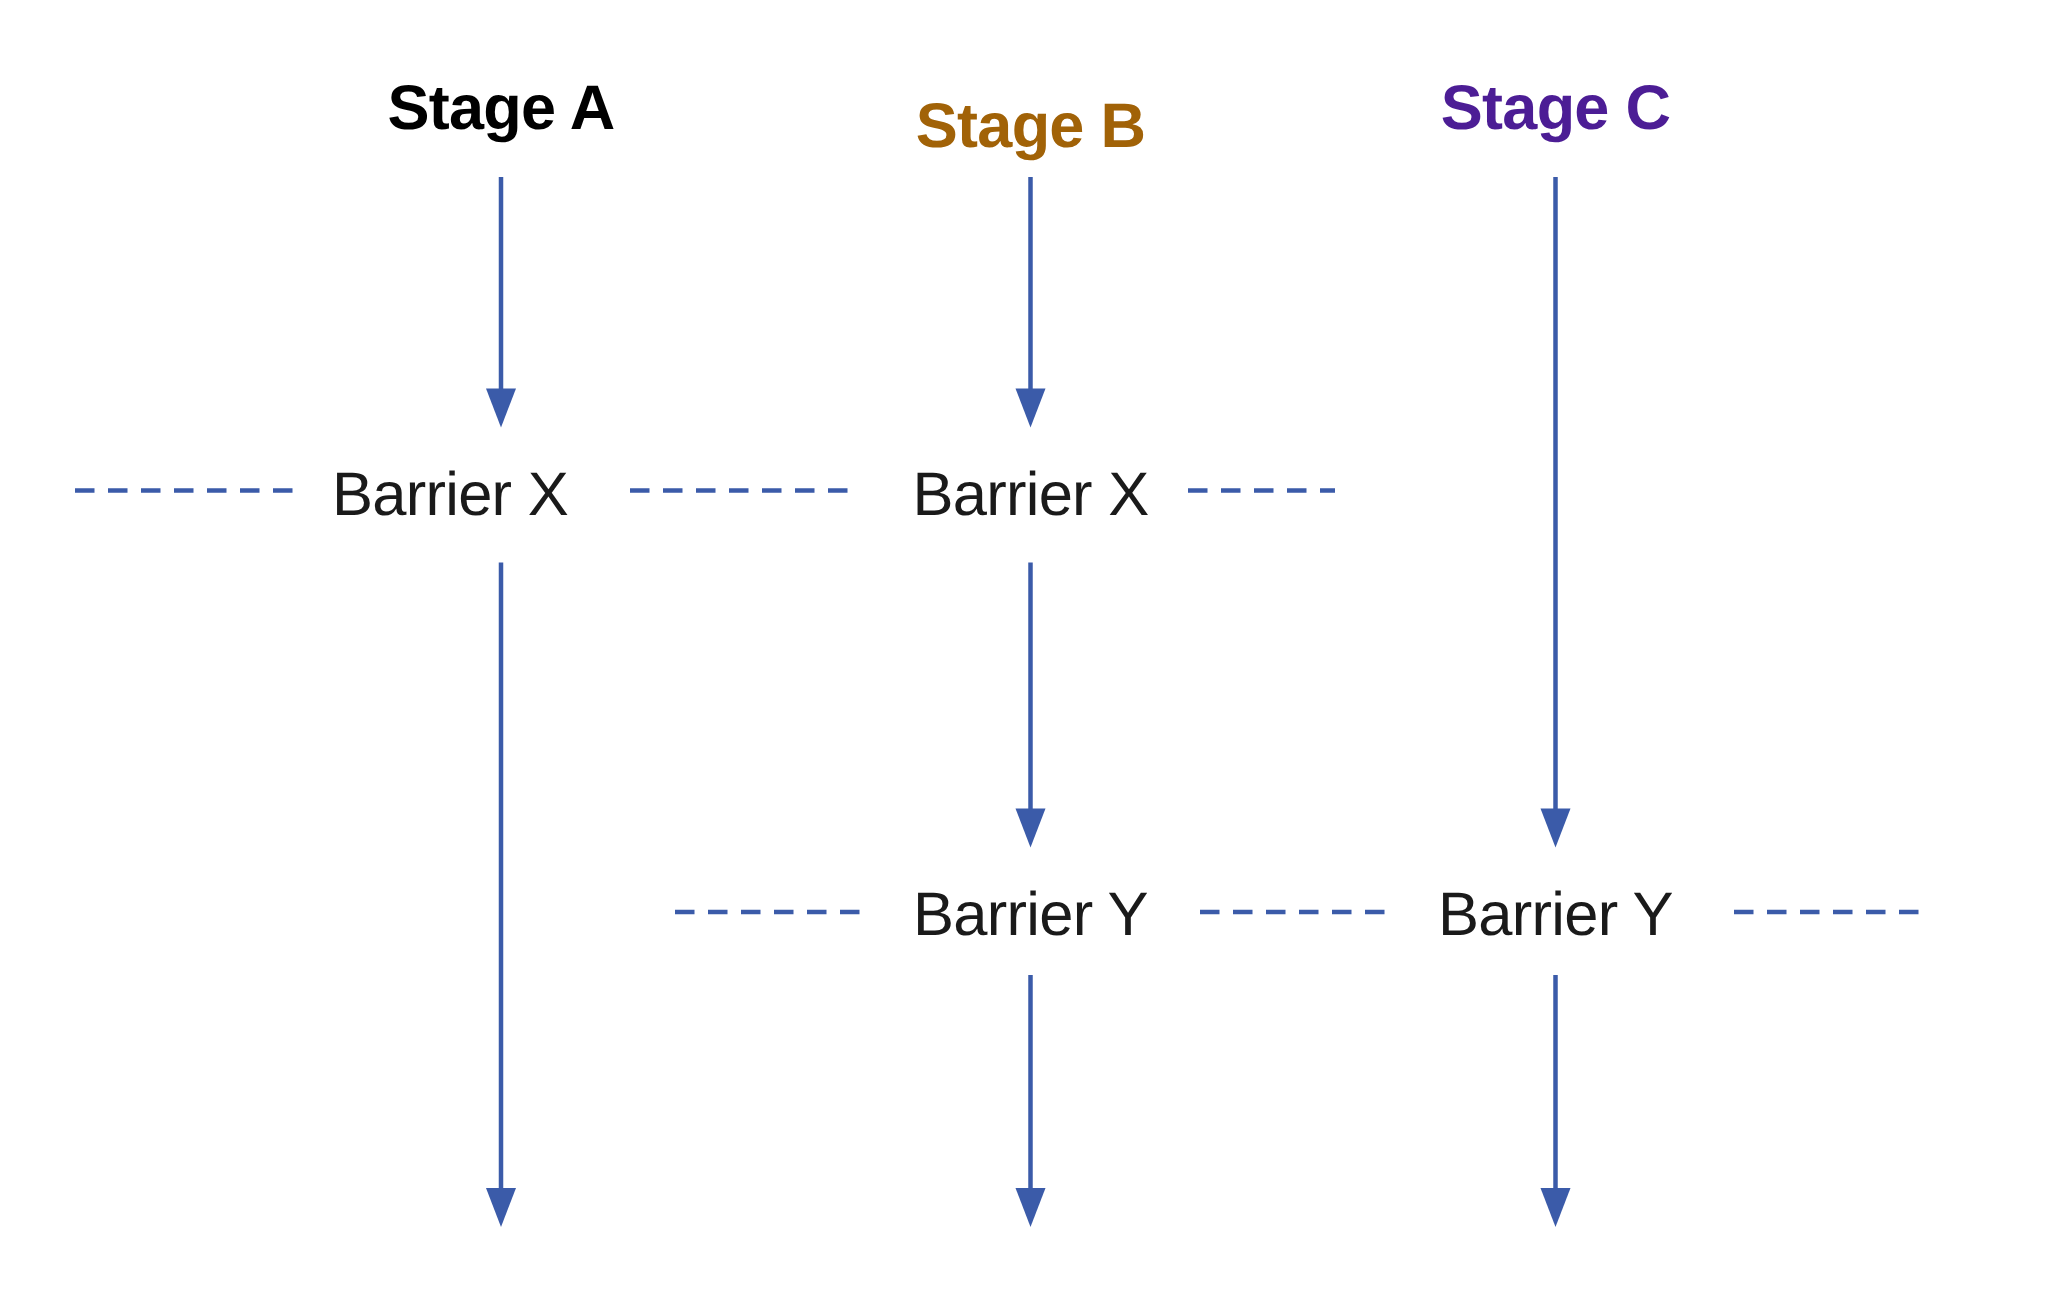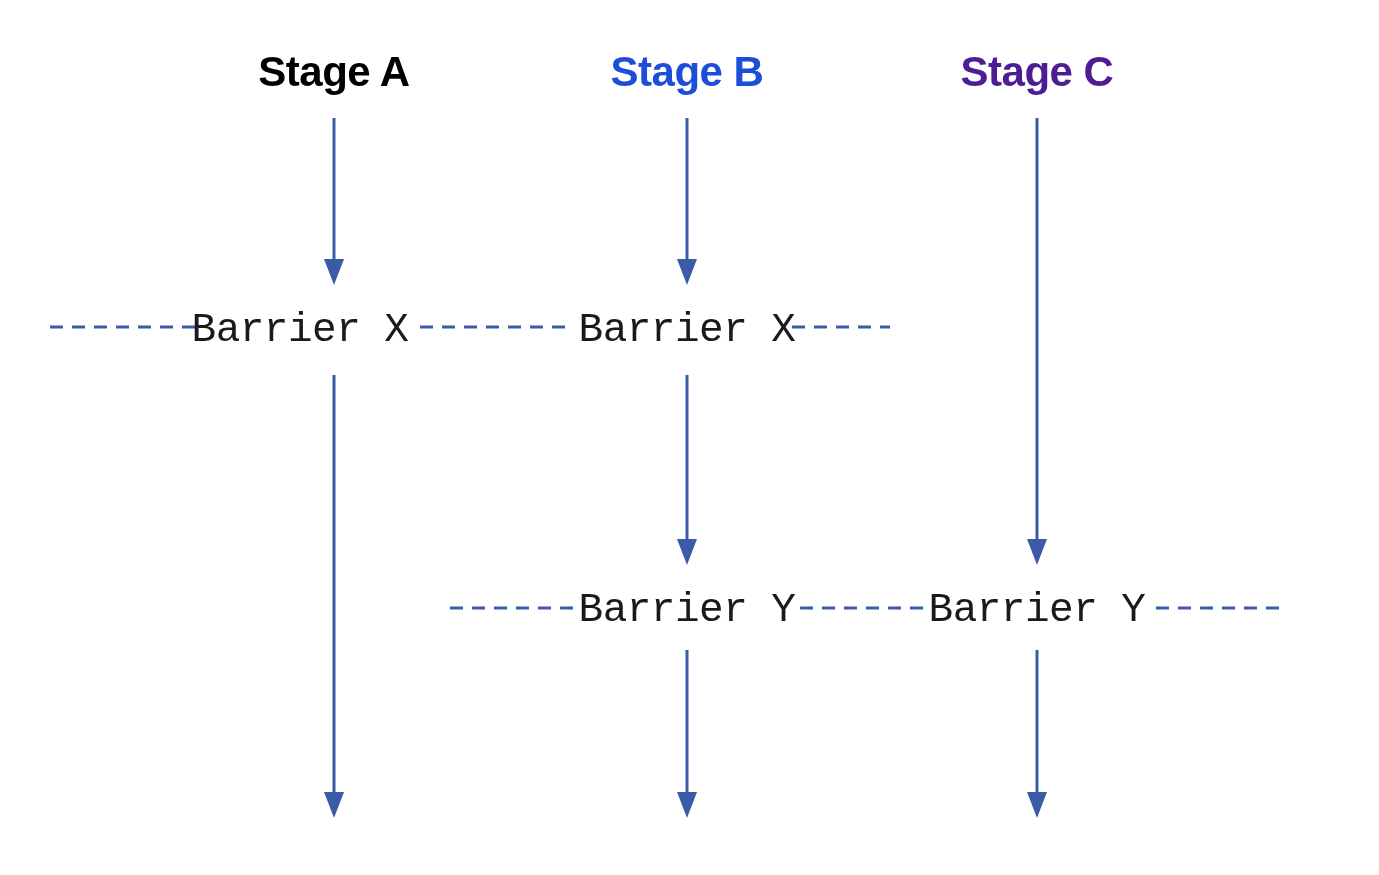--- a/index.html
+++ b/index.html
@@ -32,21 +32,21 @@
     font-weight: bold;
     font-size: 42px;
     line-height: 1;
     color: #000000;
     white-space: nowrap;
     transform: translate(-50%, -50%);
     letter-spacing: -0.5px;
   }
   .barrier-label {
     position: absolute;
-    font-family: Liberation Mono, monospace;
+    font-family: Liberation Sans, sans-serif;
     font-weight: 400;
     font-size: 41px;
     line-height: 1;
     color: #1a1a1a;
     white-space: nowrap;
     transform: translate(-50%, -50%);
     letter-spacing: -0.5px;
   }
   .layer-labels {
     position: absolute;
@@ -98,21 +98,21 @@
         <line x1="792" y1="327" x2="890" y2="327" stroke="#3B5BA9" stroke-width="3" stroke-dasharray="13 9" stroke-linecap="butt"></line>
         <line x1="450" y1="608" x2="580" y2="608" stroke="#3B5BA9" stroke-width="3" stroke-dasharray="13 9" stroke-linecap="butt"></line>
         <line x1="800" y1="608" x2="926" y2="608" stroke="#3B5BA9" stroke-width="3" stroke-dasharray="13 9" stroke-linecap="butt"></line>
         <line x1="1156" y1="608" x2="1282" y2="608" stroke="#3B5BA9" stroke-width="3" stroke-dasharray="13 9" stroke-linecap="butt"></line>
       </g>
   </svg>
 
   <div class="layer-labels">
     <div id="headers-layer">
         <div class="stage-header" style="left: 334px; top: 72px; color: rgb(0, 0, 0);">Stage A</div>
-        <div class="stage-header" style="left: 687px; top: 72px; color: #1d4ed8; text-align: center;">Stage B</div>
+        <div class="stage-header" style="left: 687px; top: 84px; color: #a16207; text-align: center;">Stage B</div>
         <div class="stage-header" style="left: 1037px; top: 72px; color: #4c1d95;">Stage C</div>
       </div>
     <div id="barriers-layer">
         <div class="barrier-label" style="left: 300px; top: 330px; color: rgb(26, 26, 26);">Barrier X</div>
         <div class="barrier-label" style="left: 687px; top: 330px; color: rgb(26, 26, 26);">Barrier X</div>
         <div class="barrier-label" style="left: 687px; top: 610px; color: rgb(26, 26, 26);">Barrier Y</div>
         <div class="barrier-label" style="left: 1037px; top: 610px; color: rgb(26, 26, 26);">Barrier Y</div>
       </div>
   </div>
 

